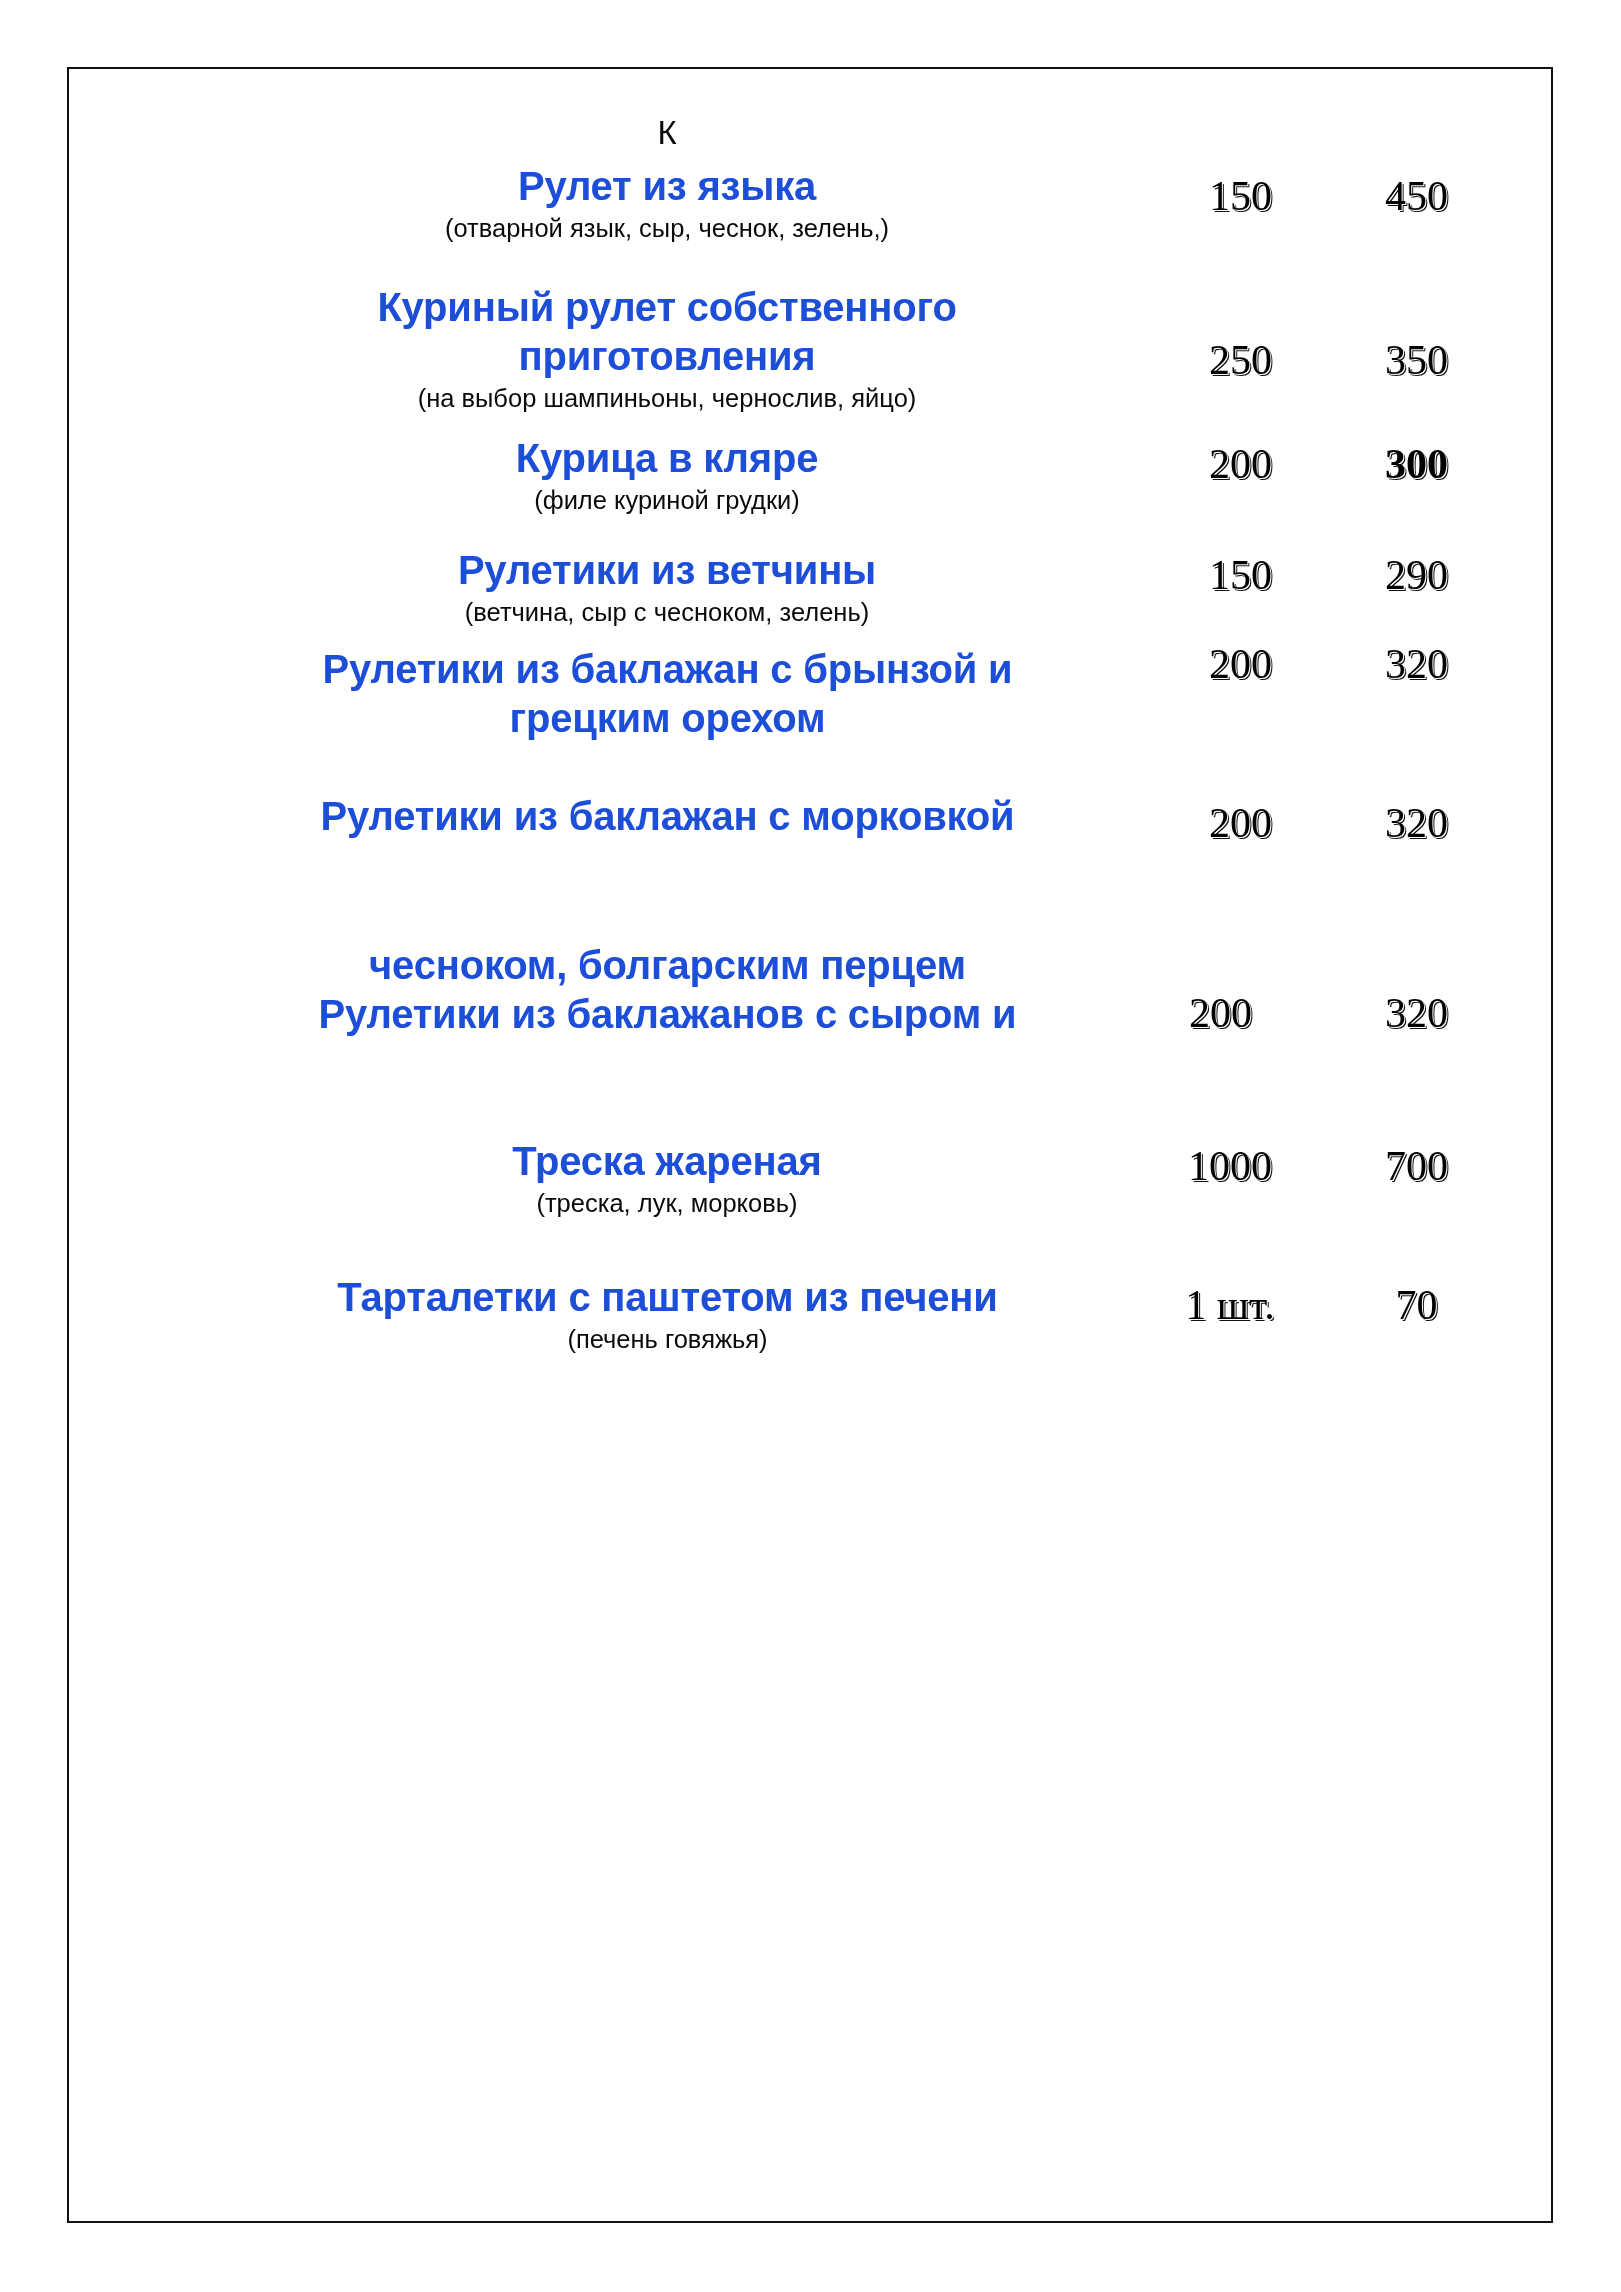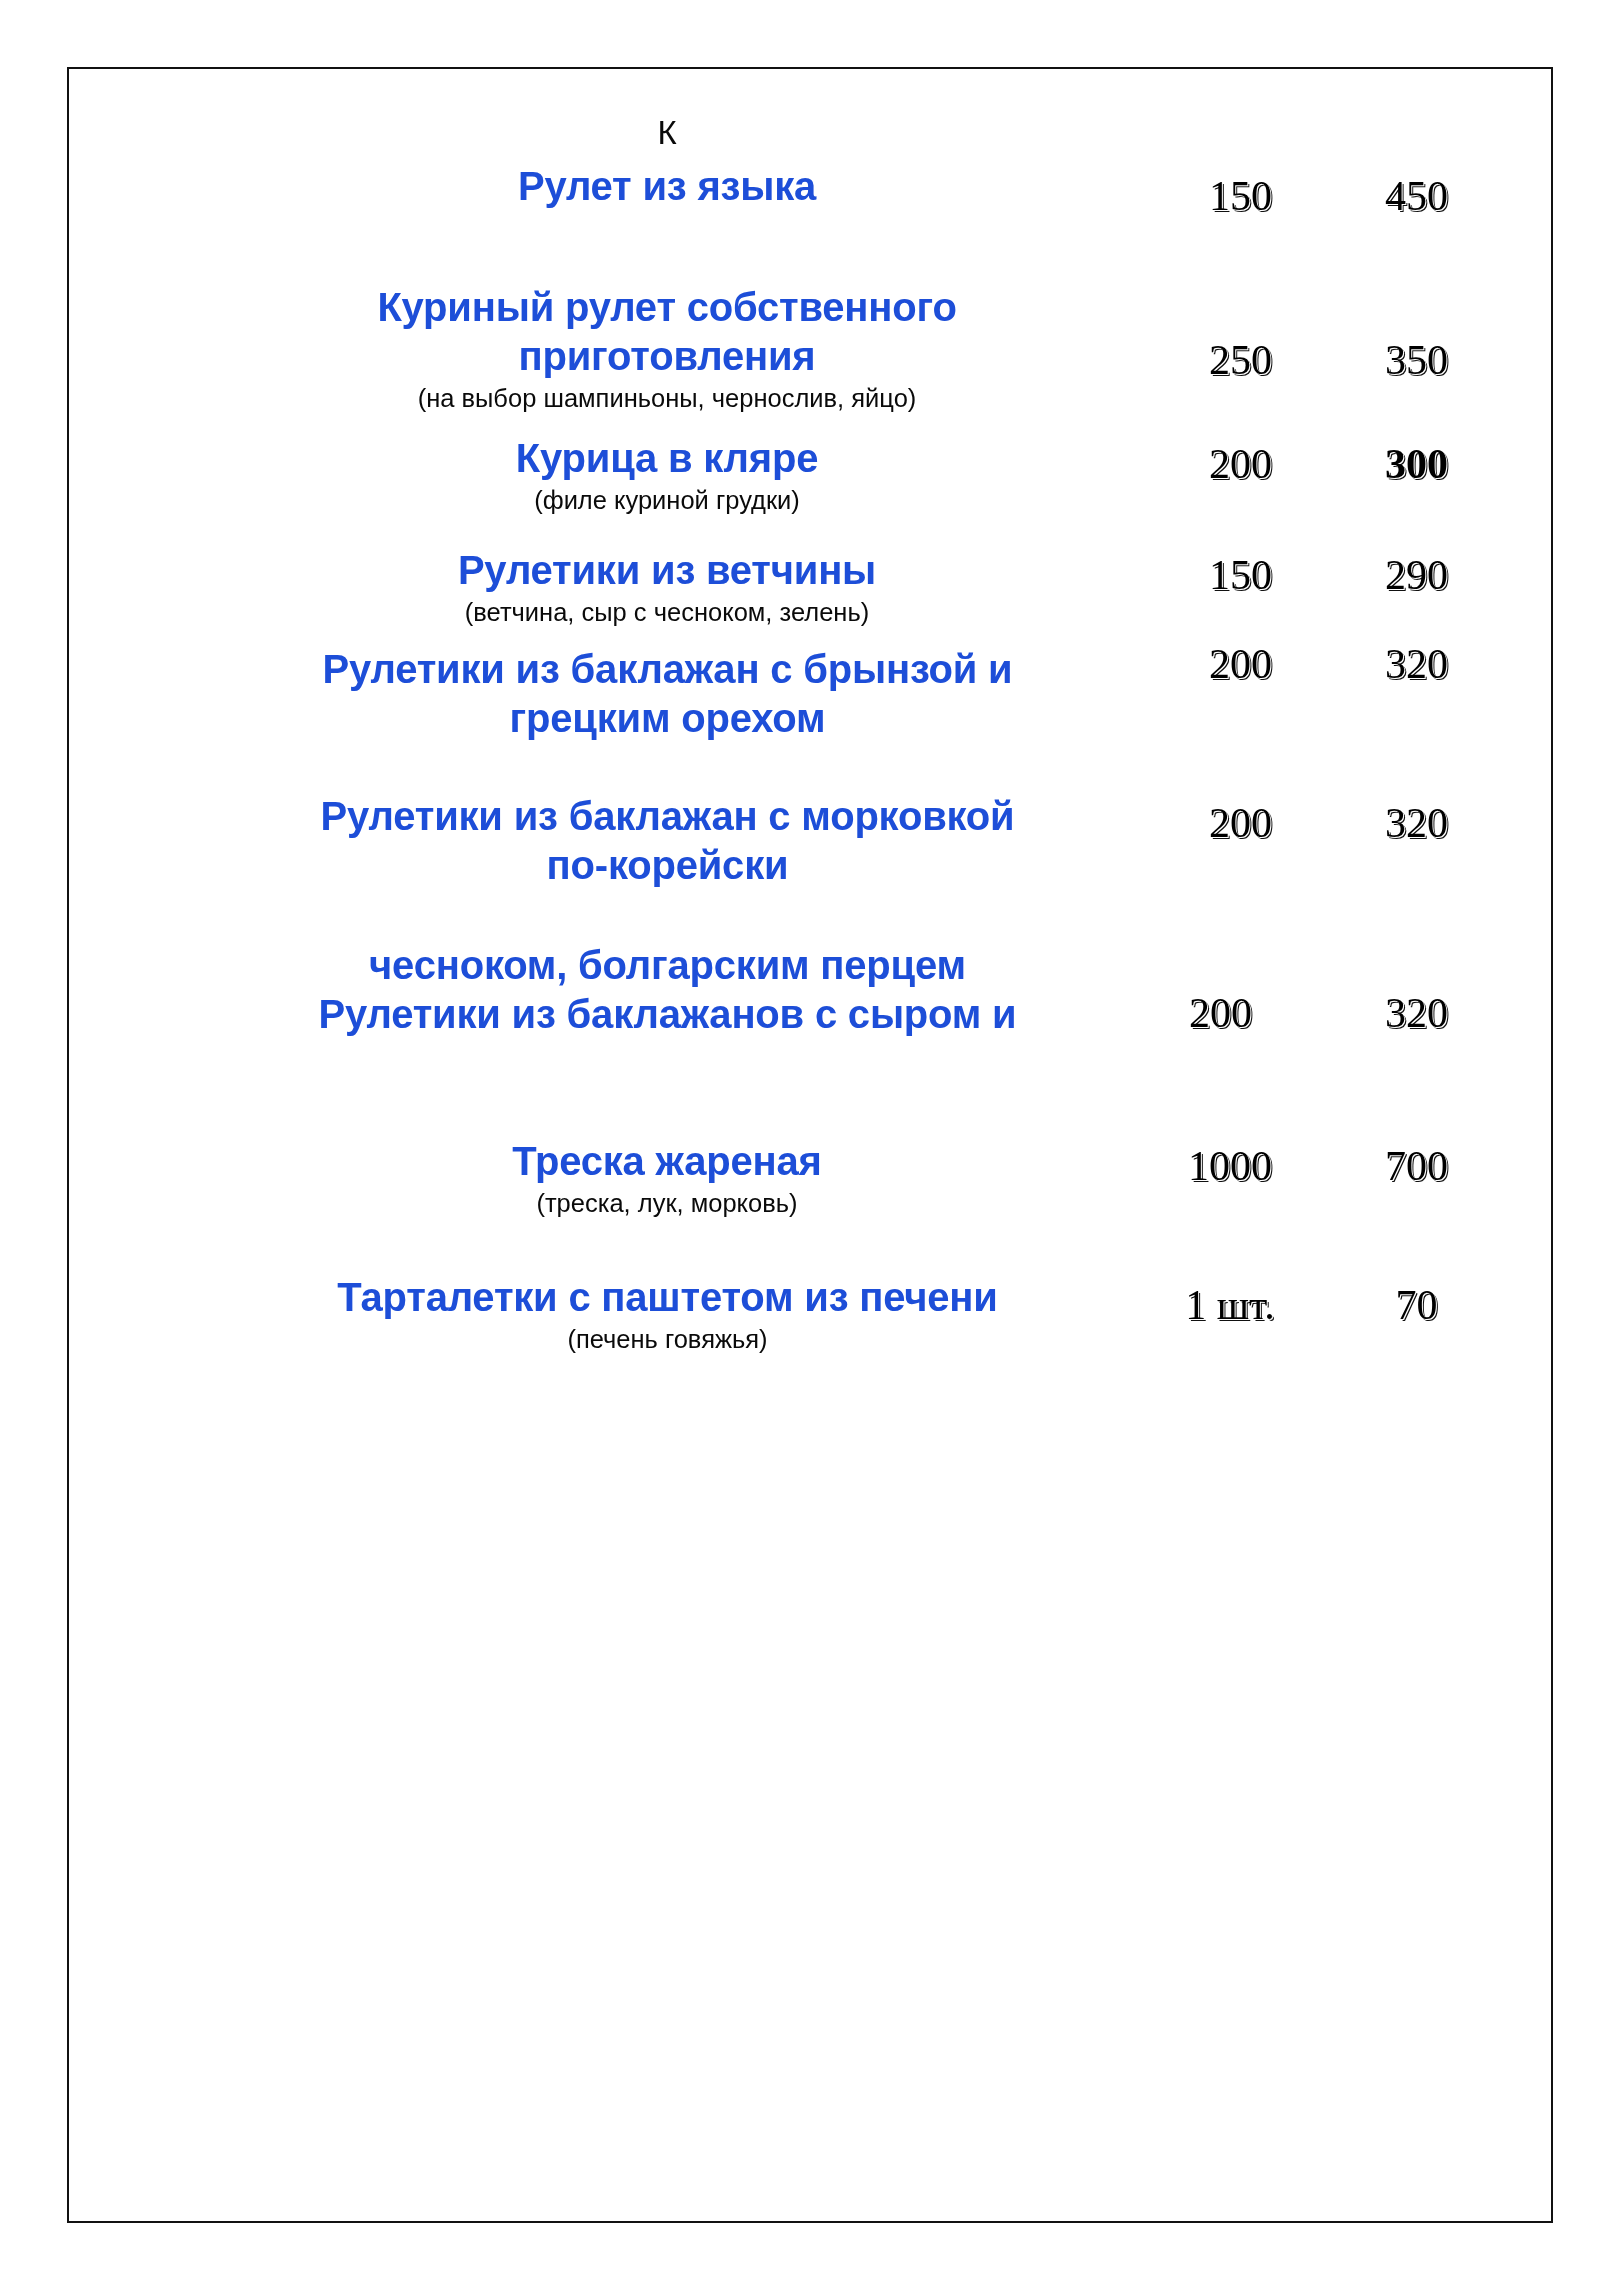--- a/index.html
+++ b/index.html
@@ -99,20 +99,21 @@
 <body>
 
 <div class="page">
   <div class="sheet">
 
     <div class="section-heading" style="top: 47px;">К</div>
 
     <div class="row">
       <div class="names" style="top: 93px;">
         <div class="title-line">Рулет из языка</div>
+        <div class="desc-line">(отварной язык, сыр, чеснок, зелень,)</div>
       </div>
       <div class="price col1" style="top: 106px; left: 1088px; width: 167px;">150</div>
       <div class="price col2" style="top: 106px; left: 1264px; width: 167px;">450</div>
     </div>
 
     <div class="row">
       <div class="names" style="top: 214px;">
         <div class="title-line">Куриный рулет собственного</div>
         <div class="title-line">приготовления</div>
         <div class="desc-line">(на выбор шампиньоны, чернослив, яйцо)</div>
@@ -144,21 +145,20 @@
         <div class="title-line">Рулетики из баклажан с брынзой и</div>
         <div class="title-line">грецким орехом</div>
       </div>
       <div class="price col1" style="top: 574px; left: 1088px; width: 167px;">200</div>
       <div class="price col2" style="top: 574px; left: 1264px; width: 167px;">320</div>
     </div>
 
     <div class="row">
       <div class="names" style="top: 723px; left: 69px; width: 1059px;">
         <div class="title-line">Рулетики из баклажан с морковкой</div>
-        <div class="title-line">по-корейски</div>
       </div>
       <div class="price col1" style="top: 733px; left: 1088px; width: 167px;">200</div>
       <div class="price col2" style="top: 733px; left: 1264px; width: 167px;">320</div>
     </div>
 
     <div class="row">
       <div class="names" style="top: 872px; left: 69px; width: 1059px;">
         <div class="title-line">чесноком, болгарским перцем</div>
         <div class="title-line">Рулетики из баклажанов с сыром и</div>
       </div>

